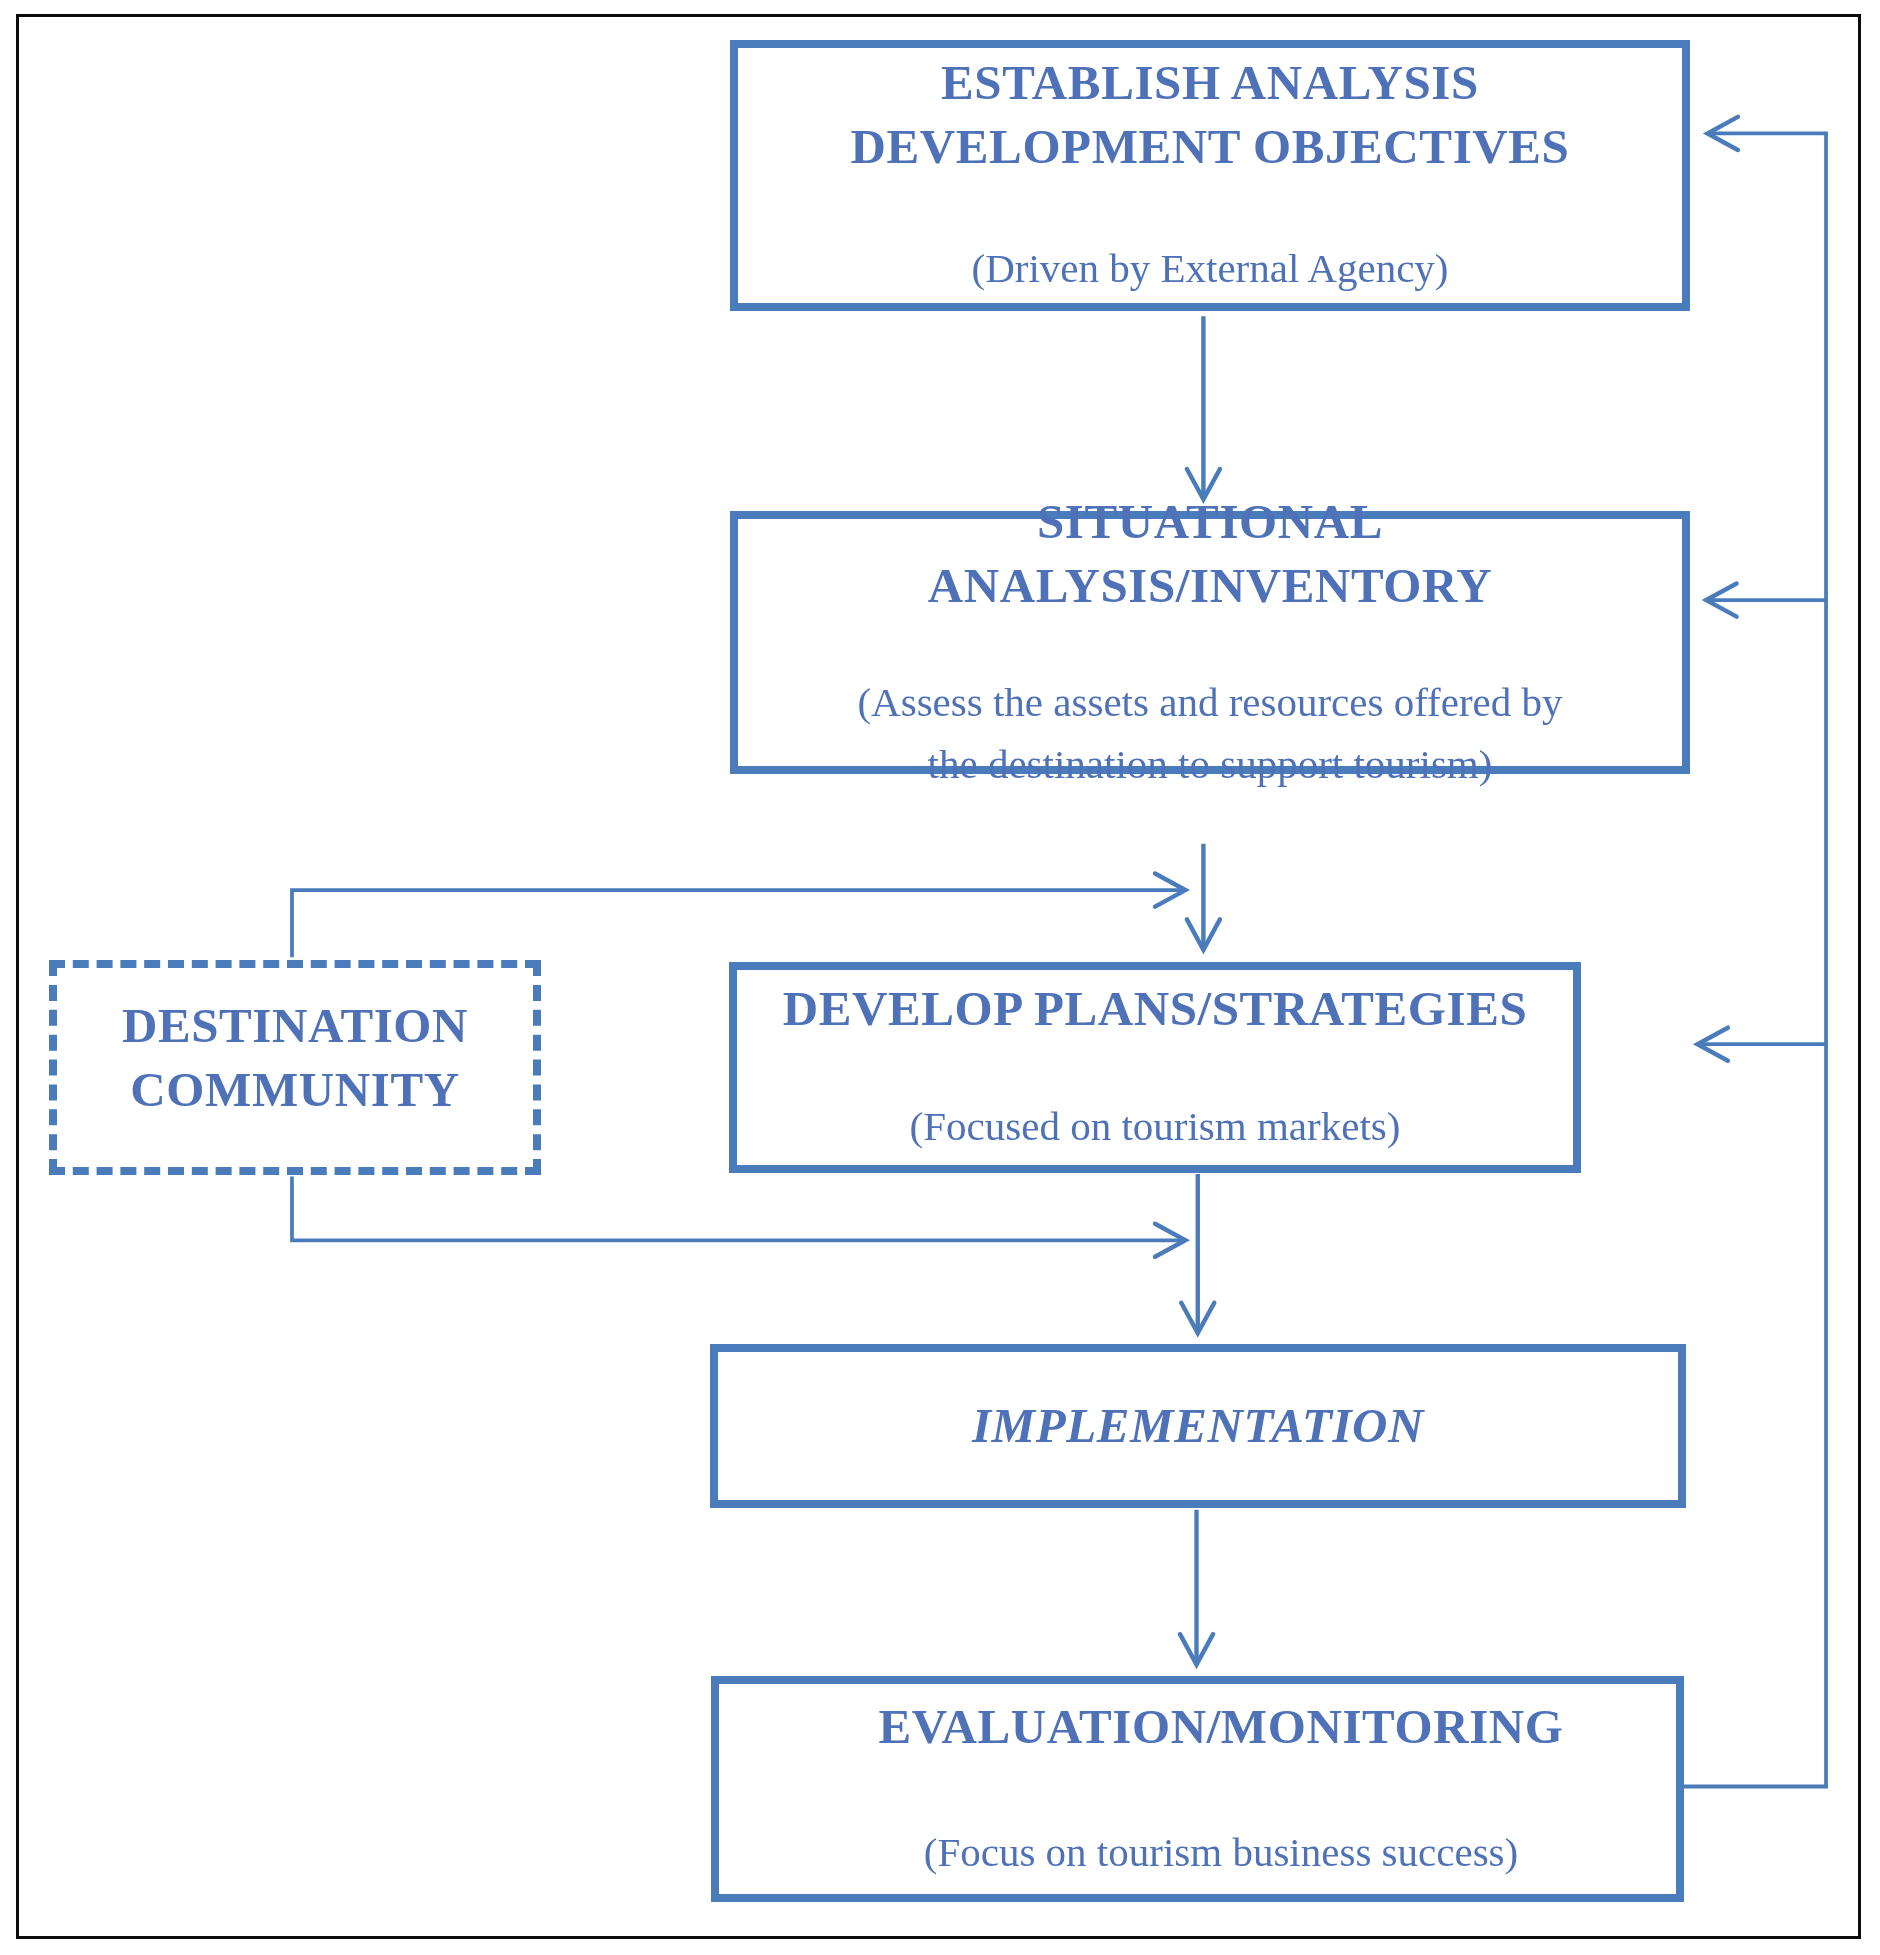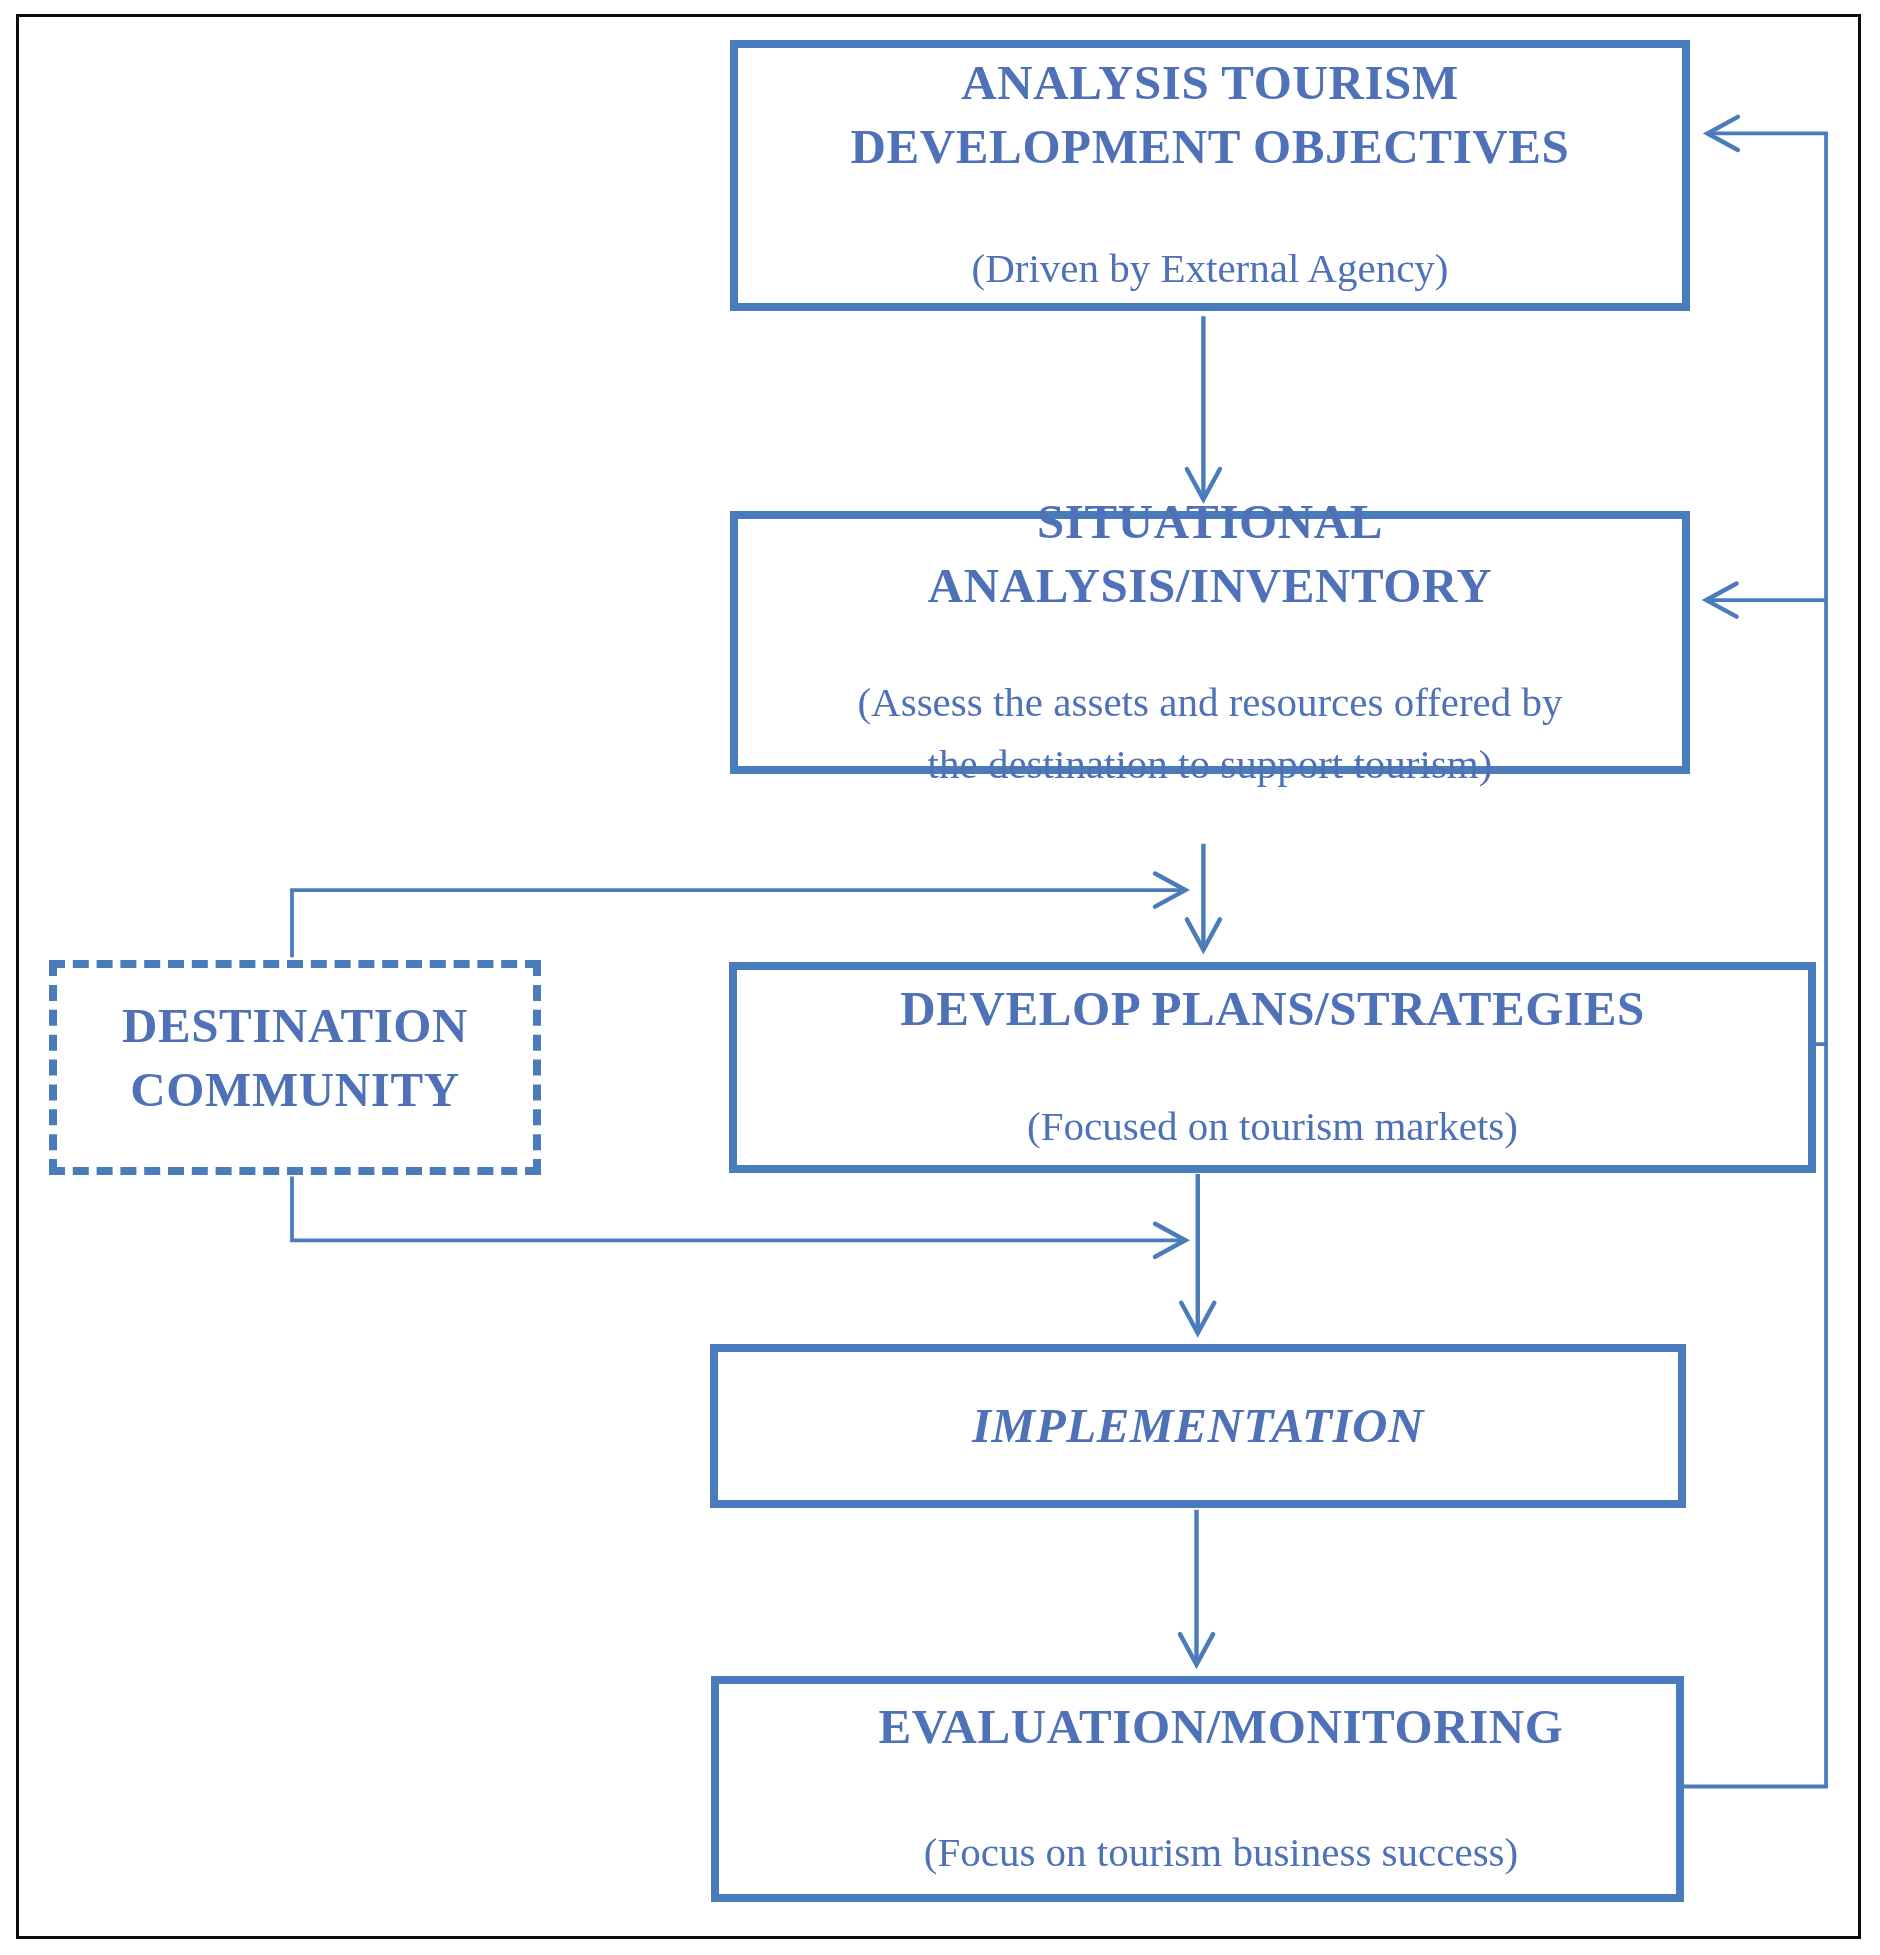--- a/index.html
+++ b/index.html
@@ -37,21 +37,21 @@
     letter-spacing: 0.6px;
   }
   .box-subtitle {
     font-size: 41px;
     line-height: 1.5;
     white-space: pre-line;
     margin-top: 55px;
   }
   #box-objectives      { left: 730px; top:   40px; width: 960px; height: 271px; }
   #box-situational     { left: 730px; top:  511px; width: 960px; height: 263px; }
-  #box-plans           { left: 729px; top: 962px; width: 1087px; height: 211px; }
+  #box-plans           { left: 729px; top: 962px; width: 852px; height: 211px; }
   #box-implementation  { left: 710px; top: 1344px; width: 976px; height: 164px; font-style: italic; }
   #box-evaluation      { left: 711px; top: 1676px; width: 973px; height: 226px; padding-left: 47px; }
   #box-community {
     left: 49px; top: 960px; width: 492px; height: 215px;
     border: 8.8px dashed var(--accent);
     padding-bottom: 19px;
   }
   #box-objectives .box-subtitle { margin-top: 60px; }
   #box-evaluation .box-subtitle { margin-top: 63px; }
   .connectors {
@@ -86,21 +86,21 @@
   <path d="M 1910 2410 L 1910 2655" stroke-width="7" marker-end="url(#openArrow)" stroke="#4a7cbc"></path>
 
   <path d="M 2688 2852 L 2915 2852 L 2915 213 L 2728 213" stroke-width="6" marker-end="url(#openArrow)" stroke="#4a7cbc"></path>
 
   <path d="M 2915 958 L 2726 958" stroke-width="6" marker-end="url(#openArrow)" stroke="#4a7cbc"></path>
 
   <path d="M 2915 1667 L 2712 1667" stroke-width="6" marker-end="url(#openArrow)" stroke="#4a7cbc"></path>
 </svg>
 
 <div class="box" id="box-objectives">
-  <div class="box-title">ANALYSIS TOURISM
+  <div class="box-title">ESTABLISH ANALYSIS
 DEVELOPMENT OBJECTIVES</div>
   <div class="box-subtitle">(Driven by External Agency)</div>
 </div>
 
 <div class="box" id="box-situational">
   <div class="box-title">SITUATIONAL
 ANALYSIS/INVENTORY</div>
   <div class="box-subtitle">(Assess the assets and resources offered by
 the destination to support tourism)</div>
 </div>

